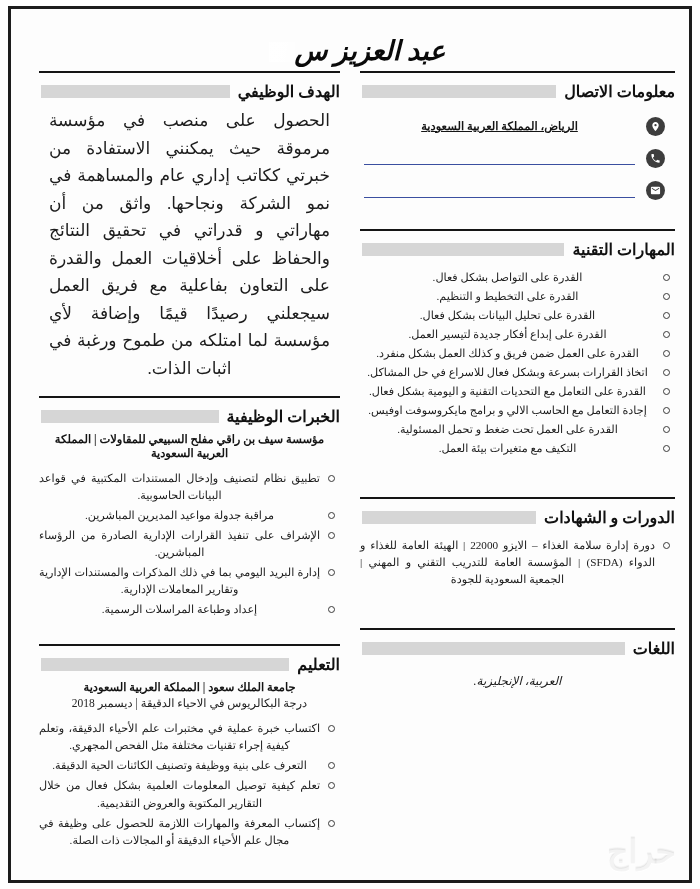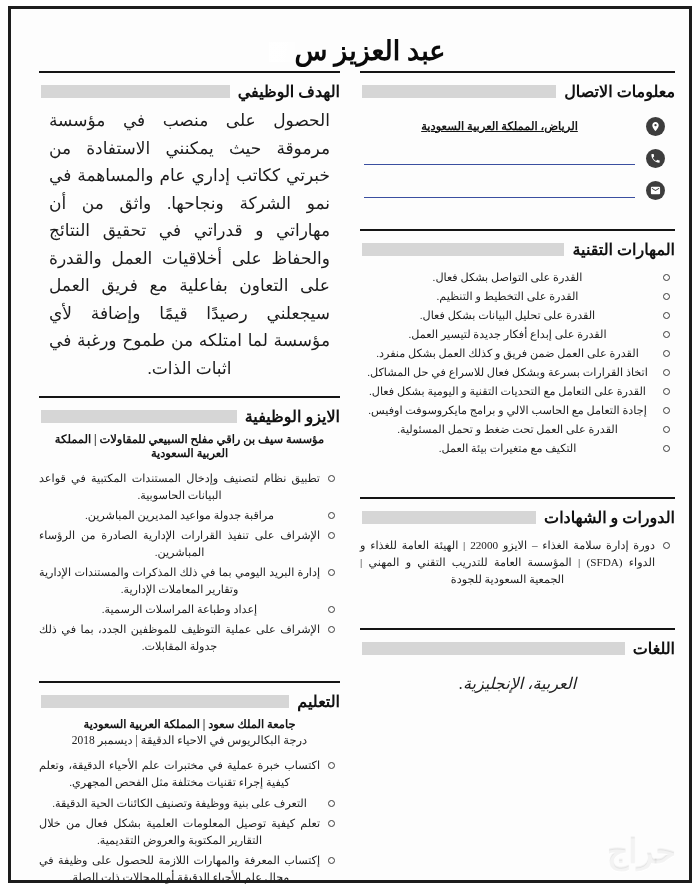--- a/index.html
+++ b/index.html
@@ -42,20 +42,21 @@
   }
 
   
   .header {
     height: 62px;
     display: flex;
     align-items: flex-end;
     justify-content: center;
     padding-bottom: 4px;
     box-sizing: border-box;
+    font-style: italic;
   }
   .full-name {
     font-size: 27px;
     font-weight: bold;
     color: #0a0a0a;
     letter-spacing: 0px;
     white-space: nowrap;
     position: relative;
     padding-left: 14px;
   }
@@ -210,21 +211,21 @@
     border-bottom: 1.6px solid #3b4fa0;
     height: 17px;
     margin-bottom: 15px;
     color: rgba(60,70,140,0.18);
     overflow: hidden;
     font-size: 11px;
   }
   .cval.redacted.second { margin-bottom: 6px; }
 
   .lang-line {
-    font-size: 16px;
+    font-size: 12px;
     font-style: italic;
     color: #1c1c1c;
     text-align: center;
     margin: 16px 16px 0 16px;
   }
 
   
   .watermark {
     position: absolute;
     right: 24px;
@@ -338,31 +339,30 @@
         <div class="sec-head">
           <div class="sec-title">الهدف الوظيفي</div>
           <div class="sec-bar"></div>
         </div>
         <div class="para">الحصول على منصب في مؤسسة مرموقة حيث يمكنني الاستفادة من خبرتي ككاتب إداري عام والمساهمة في نمو الشركة ونجاحها. واثق من أن مهاراتي و قدراتي في تحقيق النتائج والحفاظ على أخلاقيات العمل والقدرة على التعاون بفاعلية مع فريق العمل سيجعلني رصيدًا قيمًا وإضافة لأي مؤسسة لما امتلكه من طموح ورغبة في اثبات الذات.</div>
 
         <div class="spacer-sm"></div>
 
         <div class="rule"></div>
         <div class="sec-head">
-          <div class="sec-title">الايزو الوظيفية</div>
+          <div class="sec-title">الخبرات الوظيفية</div>
           <div class="sec-bar"></div>
         </div>
         <div class="entry-org">مؤسسة سيف بن راقي مفلح السبيعي للمقاولات | المملكة العربية السعودية</div>
         <ul class="bullets">
           <li>تطبيق نظام لتصنيف وإدخال المستندات المكتبية في قواعد البيانات الحاسوبية.</li>
           <li>مراقبة جدولة مواعيد المديرين المباشرين.</li>
           <li>الإشراف على تنفيذ القرارات الإدارية الصادرة من الرؤساء المباشرين.</li>
           <li>إدارة البريد اليومي بما في ذلك المذكرات والمستندات الإدارية وتقارير المعاملات الإدارية.</li>
           <li>إعداد وطباعة المراسلات الرسمية.</li>
-          <li>الإشراف على عملية التوظيف للموظفين الجدد، بما في ذلك جدولة المقابلات.</li>
         </ul>
 
         <div class="spacer-md"></div>
 
         <div class="rule"></div>
         <div class="sec-head">
           <div class="sec-title">التعليم</div>
           <div class="sec-bar"></div>
         </div>
         <div class="entry-org">جامعة الملك سعود | المملكة العربية السعودية</div>

